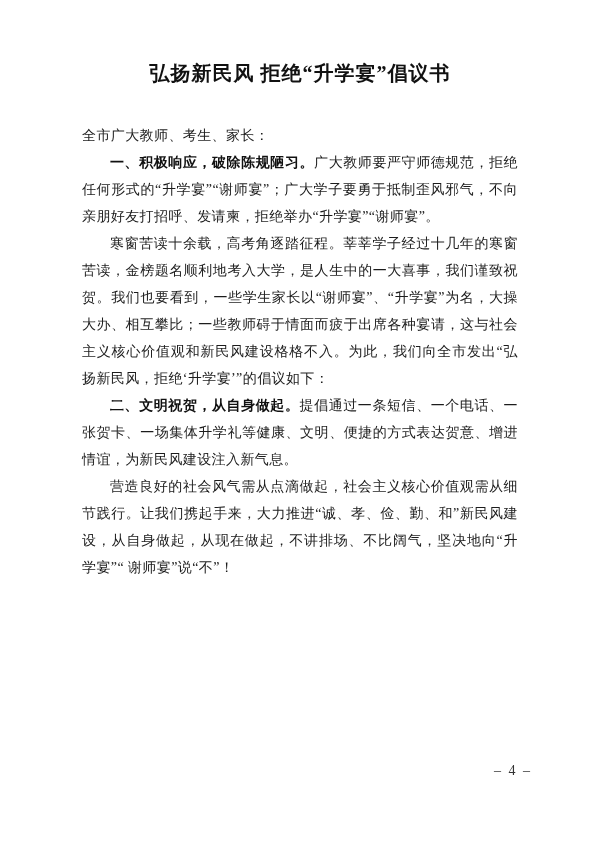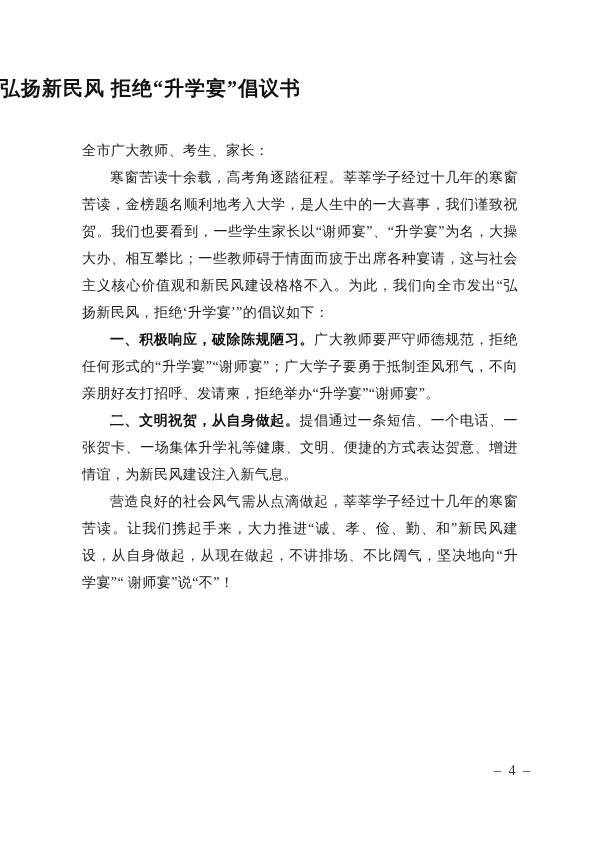--- a/index.html
+++ b/index.html
@@ -12,21 +12,22 @@
     width: 600px;
     height: 849px;
     background: #ffffff;
     font-family: "Liberation Serif", "DejaVu Serif", serif;
     color: #1c1c1c;
     overflow: hidden;
     box-sizing: border-box;
   }
   .title {
     margin: 0;
-    padding-top: 75px;
+    padding-top: 60px;
+    text-align: center;
     font-size: 20px;
     line-height: 26px;
     font-weight: bold;
     color: #111111;
     letter-spacing: 1px;
   }
   .content {
     margin: 36px 82px 0 82px;
     width: 436px;
     font-size: 14px;
@@ -60,26 +61,26 @@
 <body>
 
 <div class="page">
 
   <h1 class="title">弘扬新民风 拒绝“升学宴”倡议书</h1>
 
   <div class="content">
 
     <p class="salutation">全市广大教师、考生、家长：</p>
 
+    <p class="para"><span class="lead">一、积极响应，破除陈规陋习。</span><span>广大教师要严守师德规范，拒绝任何形式的“升学宴”“谢师宴”；广大学子要勇于抵制歪风邪气，不向亲朋好友打招呼、发请柬，拒绝举办“升学宴”“谢师宴”。</span></p>
+
     <p class="para"><span class="lead"></span><span>寒窗苦读十余载，高考角逐踏征程。莘莘学子经过十几年的寒窗苦读，金榜题名顺利地考入大学，是人生中的一大喜事，我们谨致祝贺。我们也要看到，一些学生家长以“谢师宴”、“升学宴”为名，大操大办、相互攀比；一些教师碍于情面而疲于出席各种宴请，这与社会主义核心价值观和新民风建设格格不入。为此，我们向全市发出“弘扬新民风，拒绝‘升学宴’”的倡议如下：</span></p>
-
-    <p class="para"><span class="lead">一、积极响应，破除陈规陋习。</span><span>广大教师要严守师德规范，拒绝任何形式的“升学宴”“谢师宴”；广大学子要勇于抵制歪风邪气，不向亲朋好友打招呼、发请柬，拒绝举办“升学宴”“谢师宴”。</span></p>
 
     <p class="para"><span class="lead">二、文明祝贺，从自身做起。</span><span>提倡通过一条短信、一个电话、一张贺卡、一场集体升学礼等健康、文明、便捷的方式表达贺意、增进情谊，为新民风建设注入新气息。</span></p>
 
 
-    <p class="para"><span class="lead"></span><span>营造良好的社会风气需从点滴做起，莘莘学子经过十几年的寒窗苦读。让我们携起手来，大力推进“诚、孝、俭、勤、和”新民风建设，从自身做起，从现在做起，不讲排场、不比阔气，坚决地向“升学宴”“ 谢师宴”说“不”！</span></p>
+    <p class="para"><span class="lead"></span><span>营造良好的社会风气需从点滴做起，社会主义核心价值观需从细节践行。让我们携起手来，大力推进“诚、孝、俭、勤、和”新民风建设，从自身做起，从现在做起，不讲排场、不比阔气，坚决地向“升学宴”“ 谢师宴”说“不”！</span></p>
 
   </div>
 
   <div class="footer">– 4 –</div>
 
 </div>
 
 </body></html>

